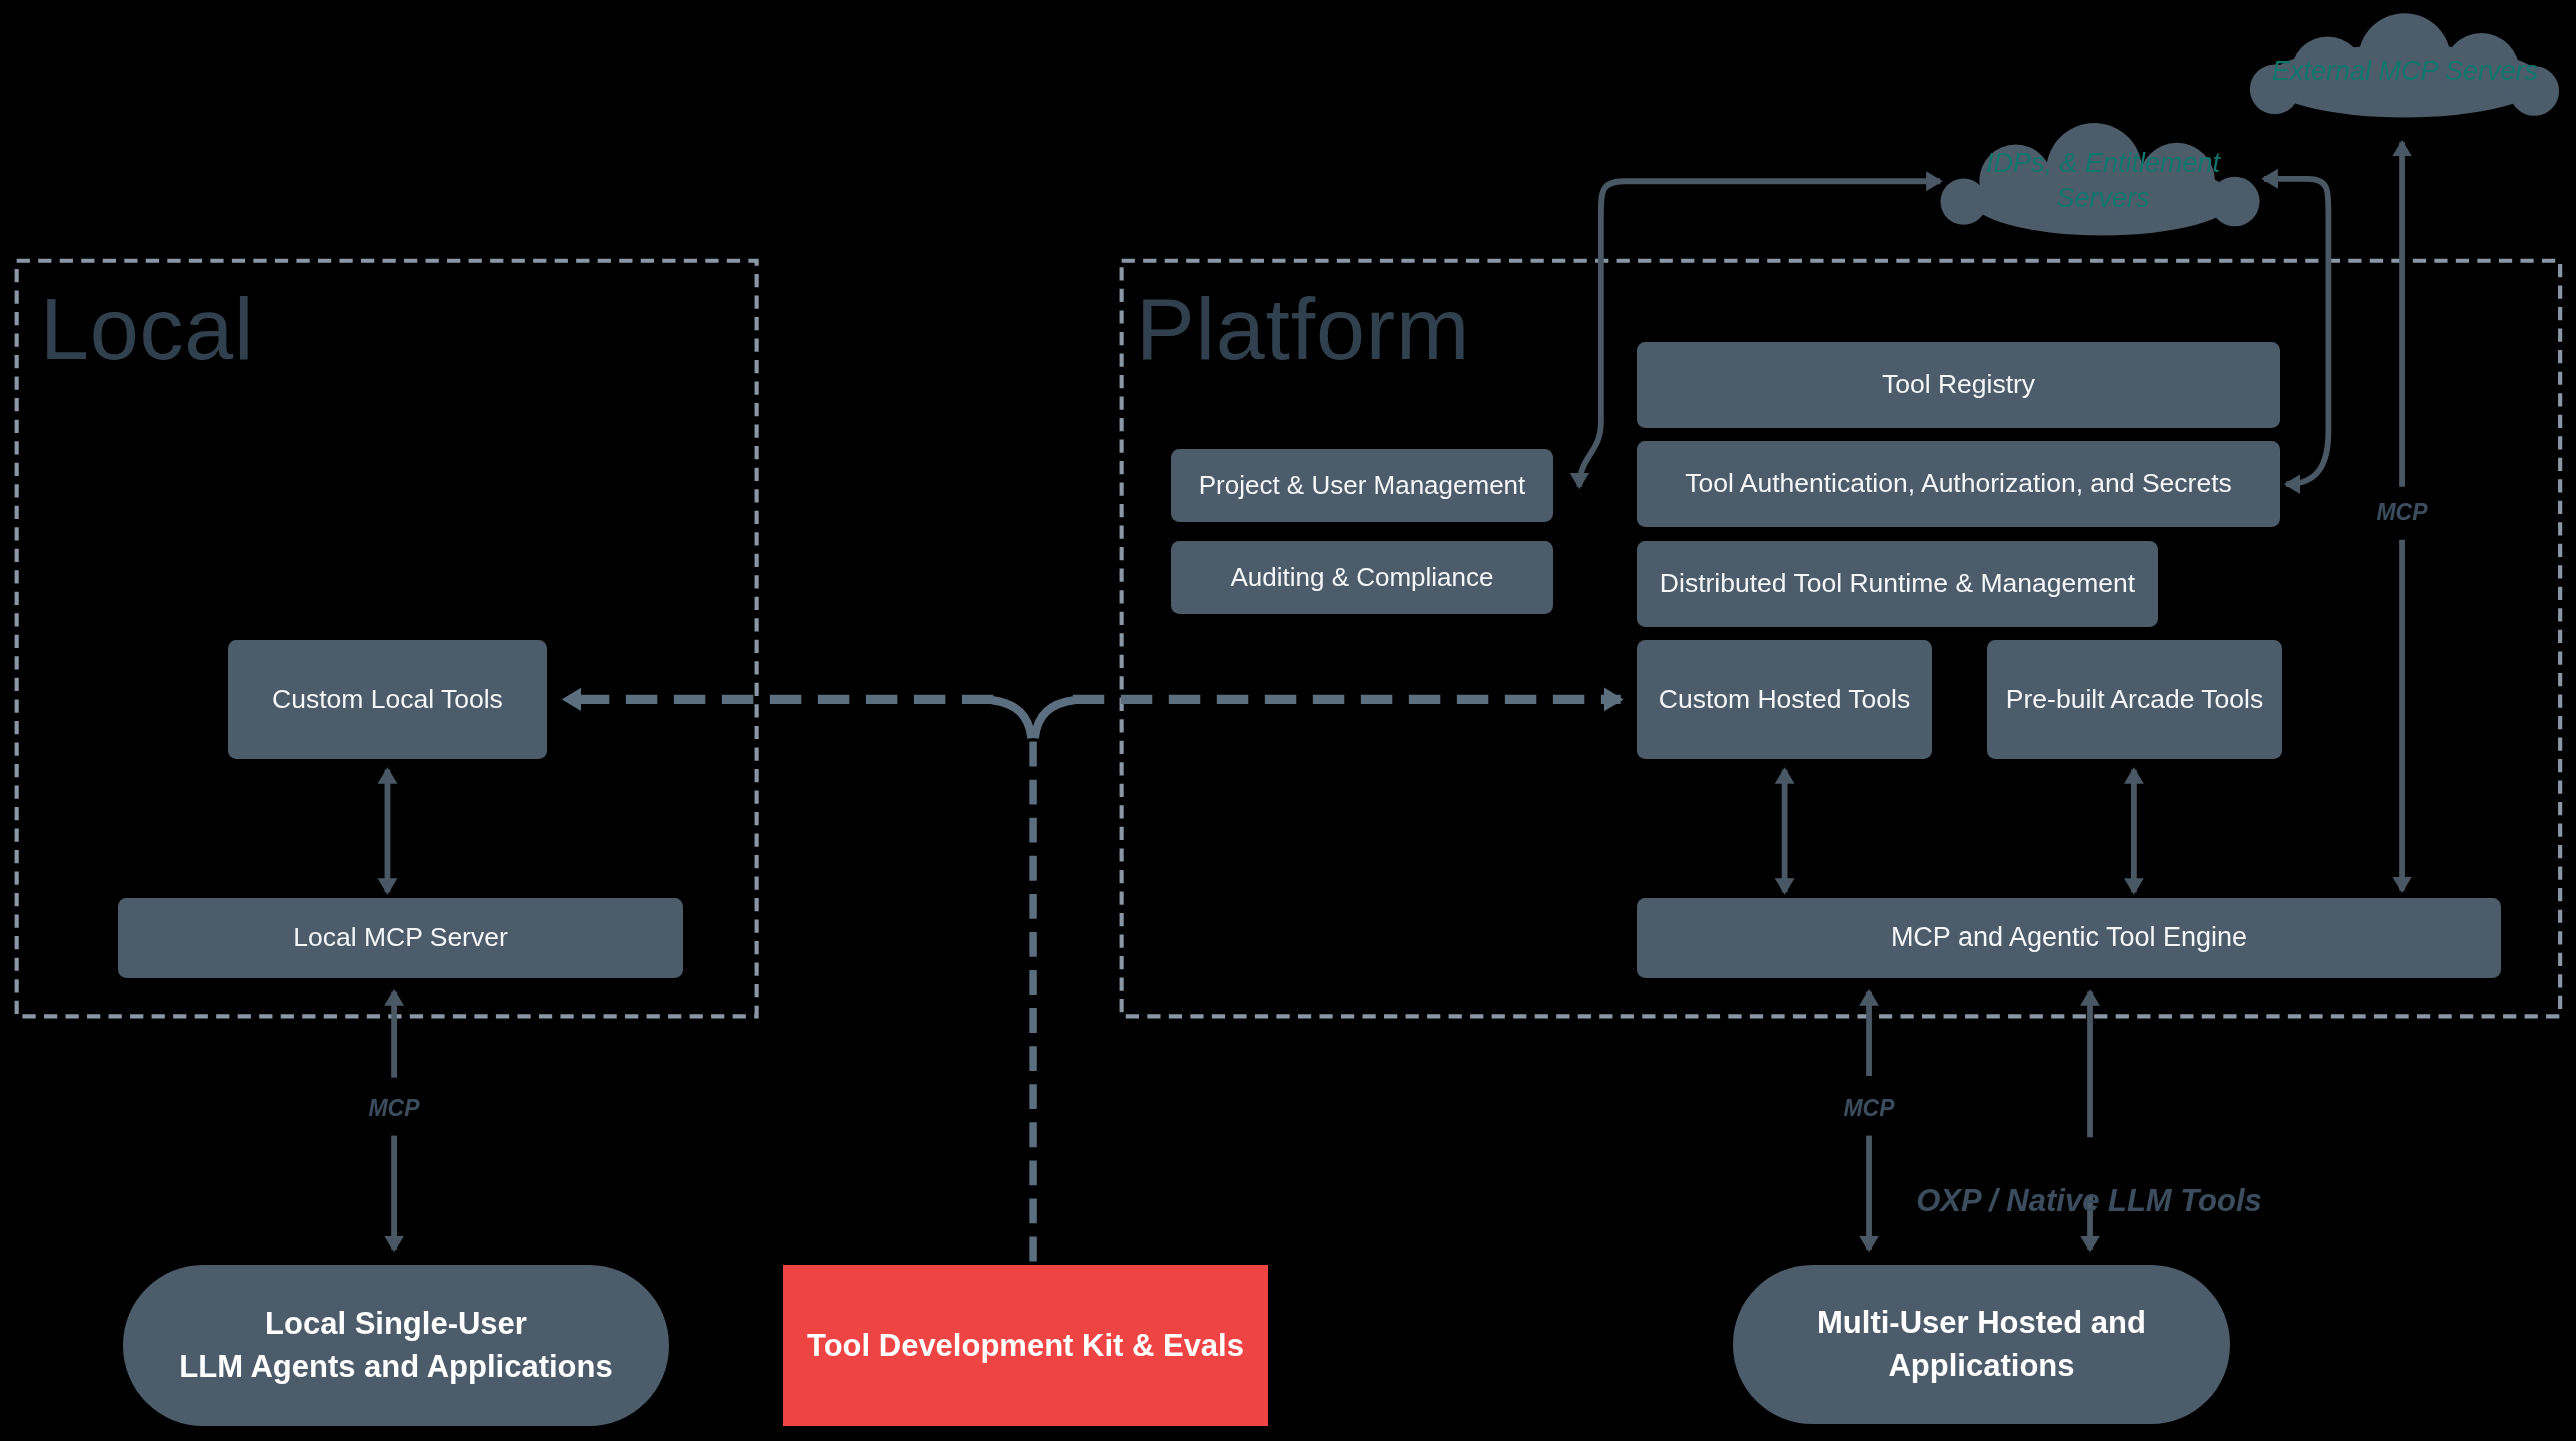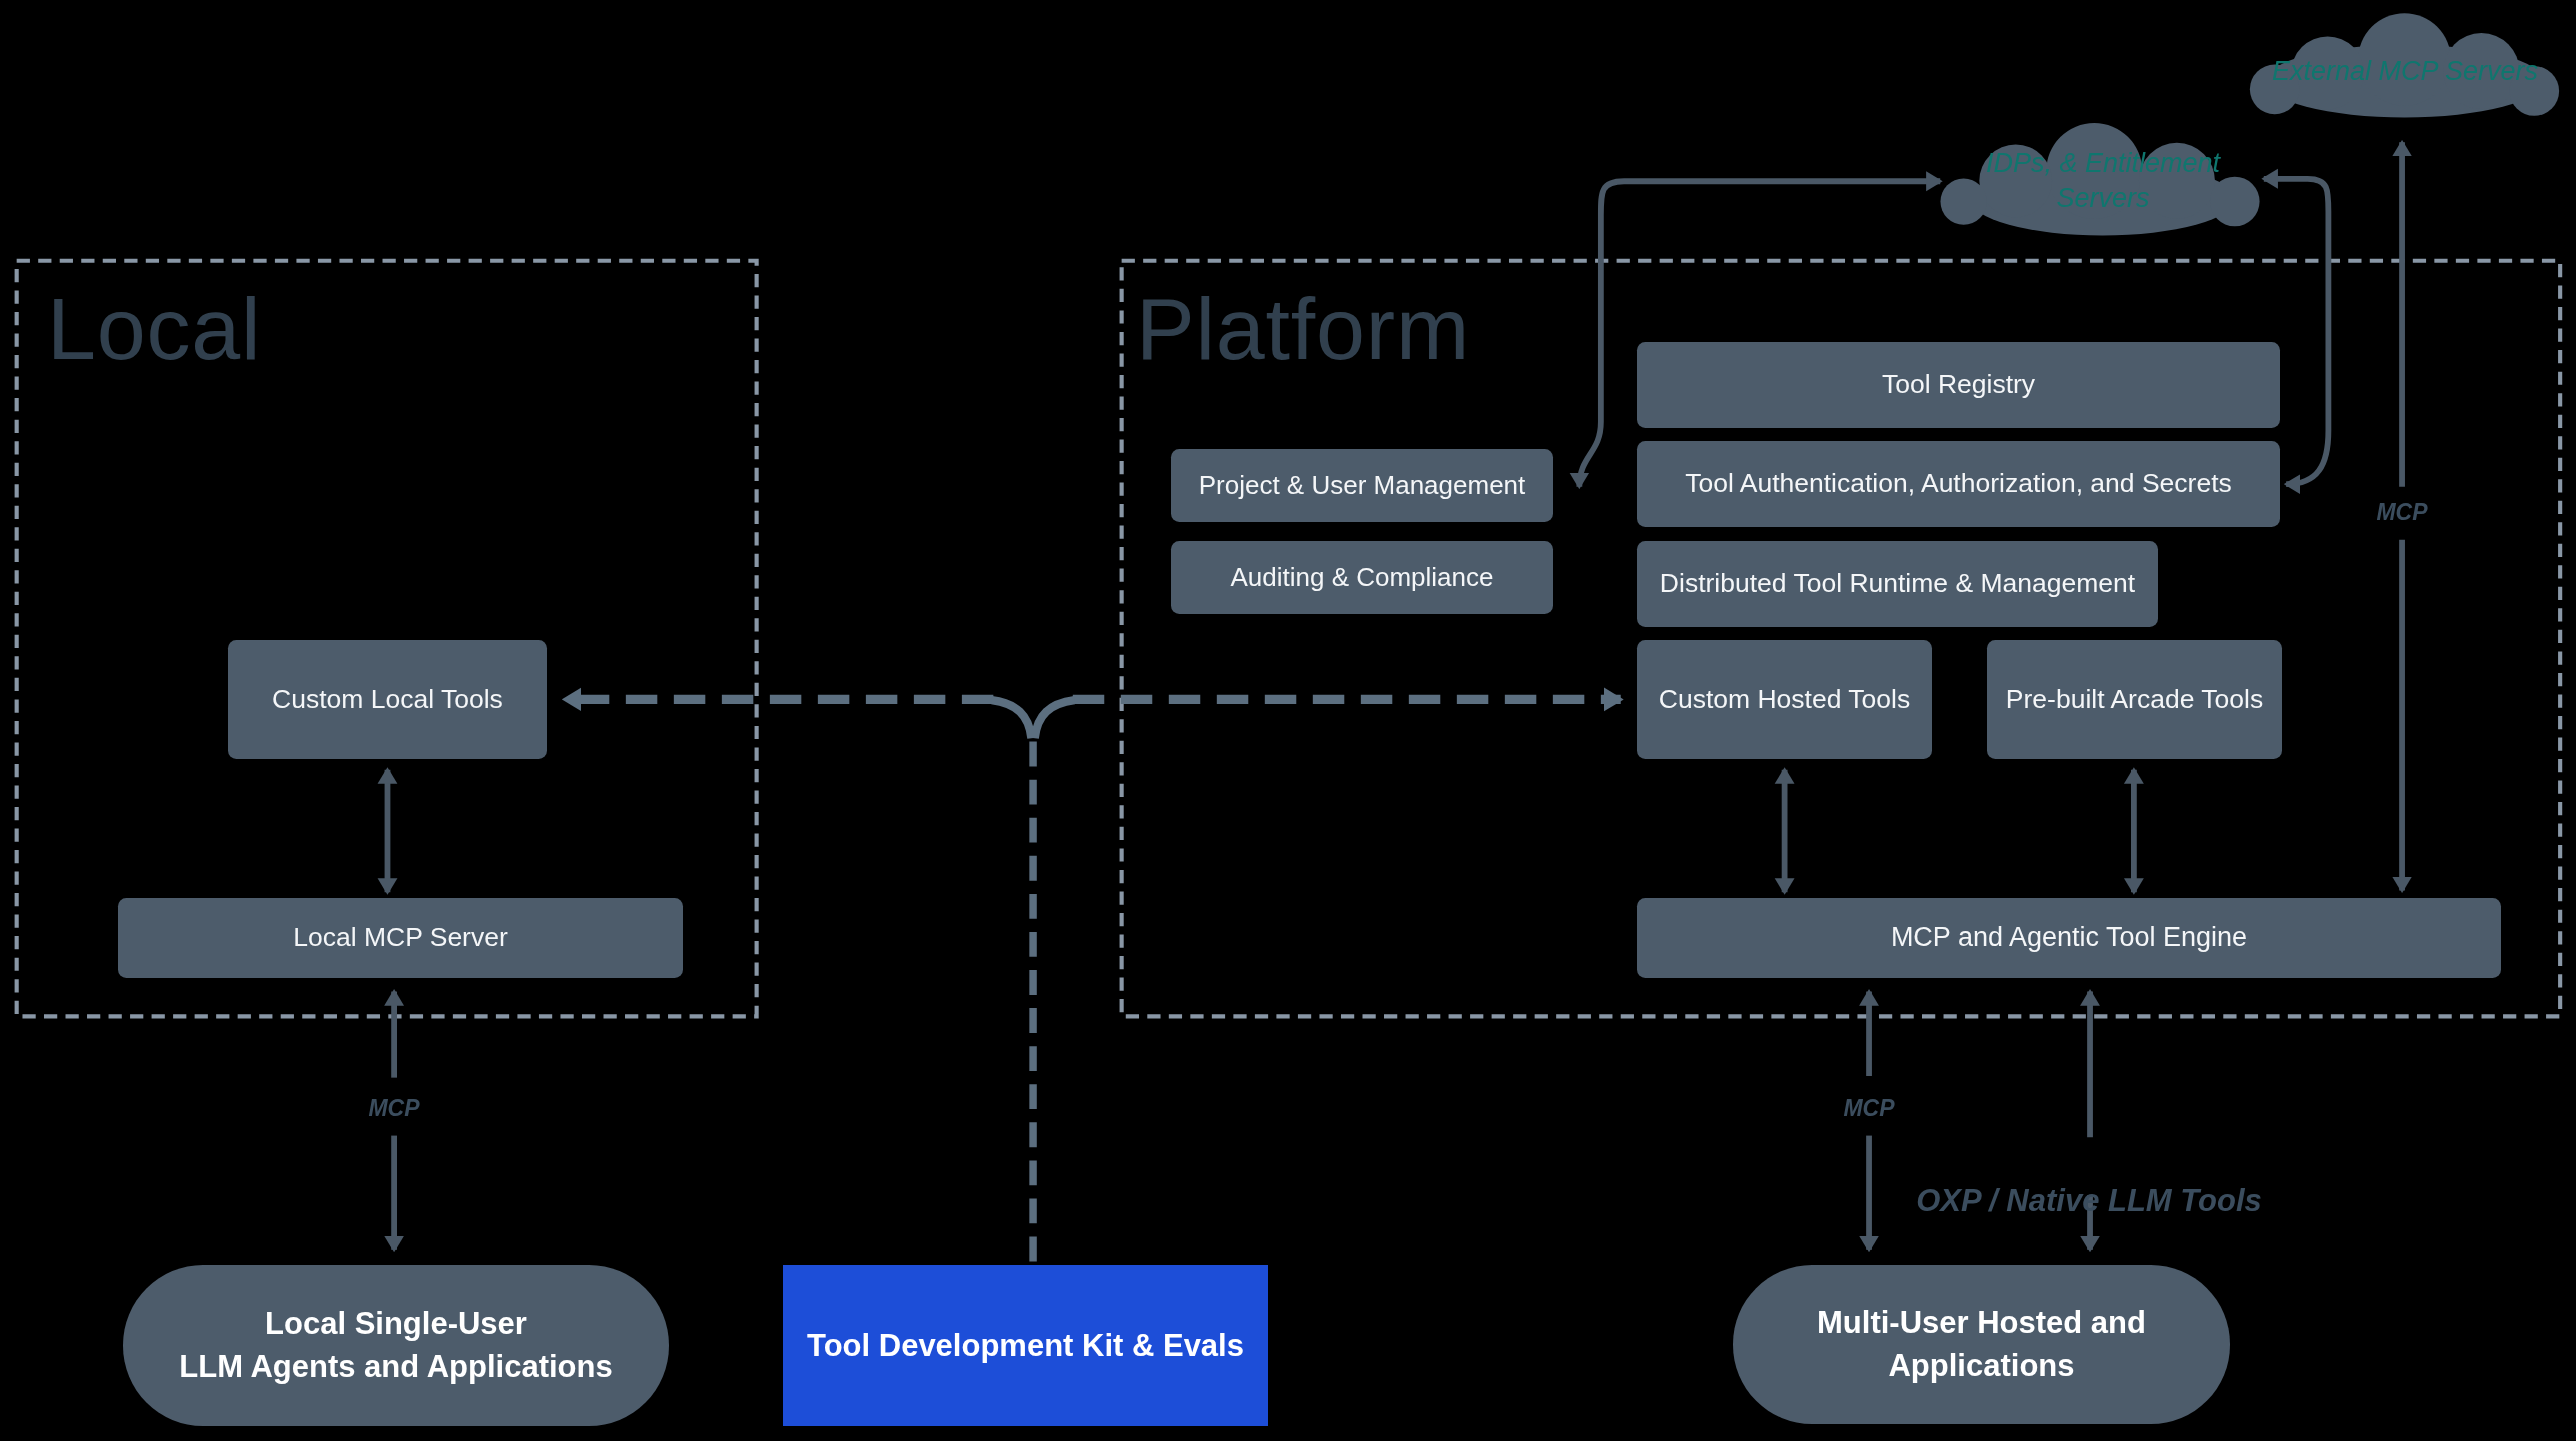--- a/index.html
+++ b/index.html
@@ -7,21 +7,21 @@
        font-family:"Liberation Sans","DejaVu Sans",sans-serif;}
   .canvas{position:absolute;left:0;top:0;width:2576px;height:1441px;background:#000;}
   svg.links{position:absolute;left:0;top:0;}
   .node{position:absolute;background:#4d5c6b;border-radius:8.3px;display:flex;
         align-items:center;justify-content:center;text-align:center;
         color:#f4f6f8;font-size:26.5px;line-height:1.25;}
   .node.small{font-size:26px;}
   .capsule{position:absolute;background:#4d5c6b;display:flex;flex-direction:column;
            align-items:center;justify-content:center;text-align:center;color:#fff;
            font-weight:700;font-size:31px;line-height:1.37;}
-  .rectbig{position:absolute;background:#1d4ed8;display:flex;align-items:center;
+  .rectbig{position:absolute;background:#ef4444;display:flex;align-items:center;
            justify-content:center;text-align:center;color:#fff;font-weight:700;
            font-size:31px;}
   .region-title{position:absolute;color:#31404e;font-size:88px;font-weight:400;
                 letter-spacing:0.8px;}
   .proto-label{position:absolute;color:#3b4d5e;font-size:23px;font-weight:700;
                font-style:italic;transform:translate(-50%,-50%);white-space:nowrap;}
   .cloud{position:absolute;}
   .cloud-text{position:absolute;color:#0f766e;font-style:italic;font-size:27px;
               line-height:1.28;text-align:center;transform:translate(-50%,-50%);
               white-space:nowrap;}
@@ -63,21 +63,21 @@
     <path d="M 2525 1198 L 2525 1374" stroke="#4a5866" stroke-width="7" fill="none" marker-start="url(#ah)"></path>
     <path d="M 2525 1444 L 2525 1510" stroke="#4a5866" stroke-width="7" fill="none" marker-end="url(#ah)"></path>
 
     <path d="M 2902 172 L 2902 588" stroke="#4a5866" stroke-width="7" fill="none" marker-start="url(#ah)"></path>
     <path d="M 2902 652 L 2902 1076" stroke="#4a5866" stroke-width="7" fill="none" marker-end="url(#ah)"></path>
 
     <path d="M 2344 219 L 1962 219 C 1934 219 1934 232 1934 260 L 1934 510 C 1934 548 1908 550 1908 588" stroke="#4a5866" stroke-width="7" fill="none" marker-start="url(#ah)" marker-end="url(#ah)"></path>
     <path d="M 2735 216 L 2788 216 C 2813 216 2813 229 2813 256 L 2813 520 C 2813 562 2800 585 2762 585" stroke="#4a5866" stroke-width="7" fill="none" marker-start="url(#ah)" marker-end="url(#ah)"></path>
   </svg>
 
-  <div class="region-title" style="left:40px;top:278px;margin-left:7px;">Local</div>
+  <div class="region-title" style="left:40px;top:278px;">Local</div>
   <div class="region-title" style="left:1136px;top:278px;">Platform</div>
 
   <div class="cloud" style="left:2235px;top:8.3px;width:339px;height:123px;">
     <svg width="339" height="123" viewBox="0 0 410 148">
       <ellipse cx="205" cy="88" rx="168" ry="44" fill="#4d5c6b"></ellipse>
       <circle cx="205" cy="62" r="56" fill="#4d5c6b"></circle>
       <circle cx="112" cy="78" r="44" fill="#4d5c6b"></circle>
       <circle cx="48" cy="98" r="30" fill="#4d5c6b"></circle>
       <circle cx="298" cy="76" r="46" fill="#4d5c6b"></circle>
       <circle cx="362" cy="100" r="30" fill="#4d5c6b"></circle>

